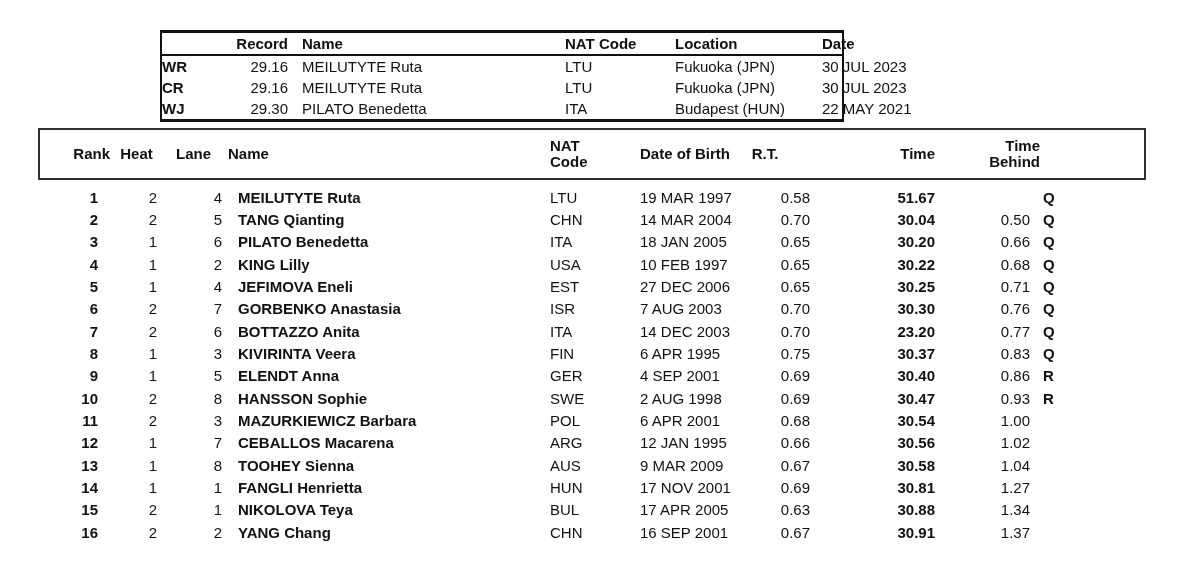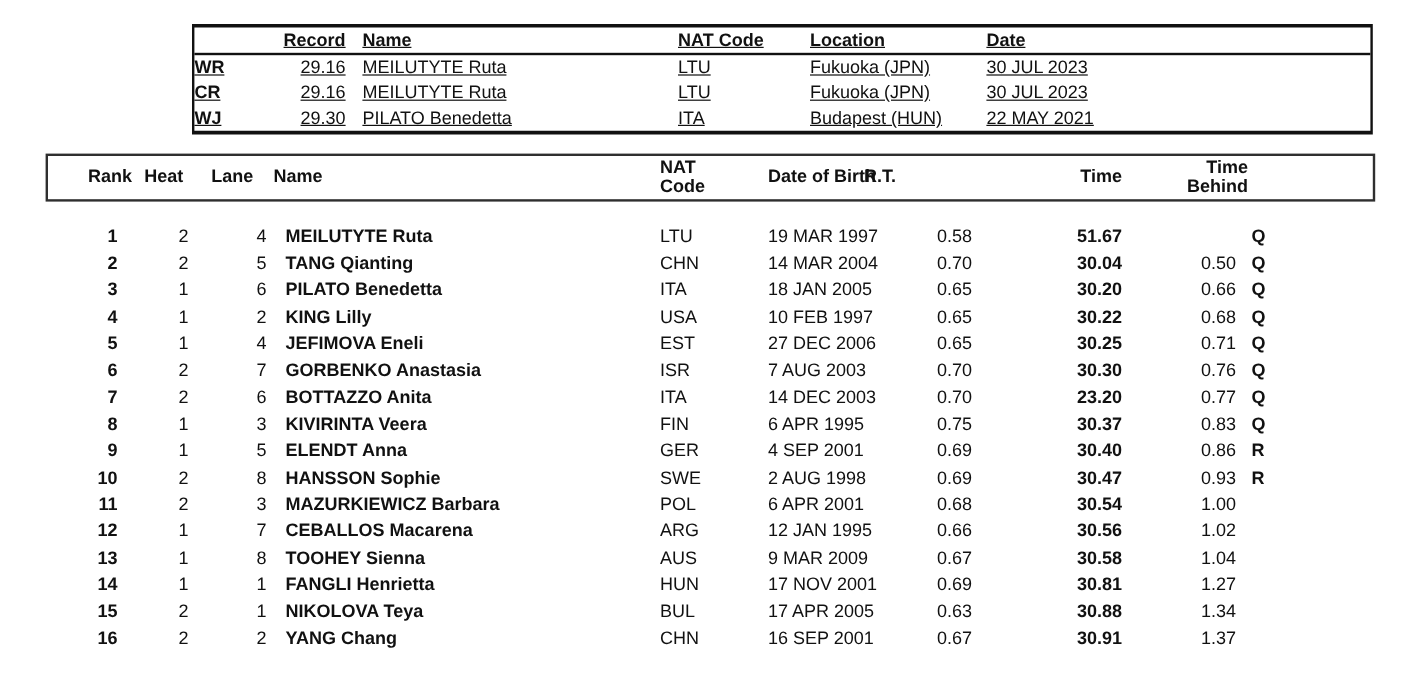--- a/index.html
+++ b/index.html
@@ -5,52 +5,52 @@
   html, body { margin:0; padding:0; background:#ffffff; }
   .page {
     position:relative; width:1178px; height:582px; background:#ffffff;
     font-family:"Liberation Sans","DejaVu Sans",sans-serif;
     font-size:15px; color:#111; overflow:hidden;
   }
   .c { white-space:nowrap; }
 
   
   .records-box {
-    position:absolute; left:160px; top:20px; width:984px;
+    position:absolute; left:160px; top:30px; width:684px;
     box-sizing:border-box;
-    border:2px solid #111; border-top-width:3px; border-bottom-width:3px;text-decoration:underline;
+    border:2px solid #111; border-top-width:3px; border-bottom-width:3px;
   }
   .rec-row {
     display:grid;
     grid-template-columns:62px 68px 265px 110px 155px 200px;
     align-items:center; height:21px;
   }
   .rec-header { font-weight:bold; border-bottom:2px solid #111; }
   .rec-type { padding-left:0; font-weight:bold; }
   .rec-val  { text-align:right; padding-right:4px; }
   .rec-name { padding-left:10px; }
   .rec-nat  { padding-left:8px; }
   .rec-loc  { padding-left:8px; }
   .rec-date { padding-right:6px; }
 
   
   .head-box {
-    position:absolute; left:38px; top:128px; width:1108px; height:40px;
+    position:absolute; left:38px; top:128px; width:1108px; height:52px;
     box-sizing:border-box; border:2px solid #2f2f2f;
     display:grid;
     grid-template-columns:72px 49px 65px 319px 95px 80px 94px 125px 101px 104px;
     align-items:center; font-weight:bold; line-height:16px;
   }
   .hc-rank   { text-align:right; padding-right:2px; }
   .hc-heat   { text-align:center; }
   .hc-lane   { text-align:center; }
   .hc-name   { padding-left:2px; }
   .hc-nat    { padding-left:5px; }
   .hc-dob    { text-align:right; padding-right:7px; }
-  .hc-rt     { text-align:left; padding-right:4px; }
+  .hc-rt     { text-align:center; padding-right:4px; }
   .hc-time   { text-align:right; padding-right:4px; }
   .hc-behind { text-align:right; padding-right:0; }
 
   
   .res-rows { position:absolute; left:40px; top:186px; width:1104px; }
   .res-row {
     display:grid;
     grid-template-columns:72px 49px 65px 319px 95px 80px 94px 125px 101px 104px;
     align-items:center; height:22.35px;
   }

